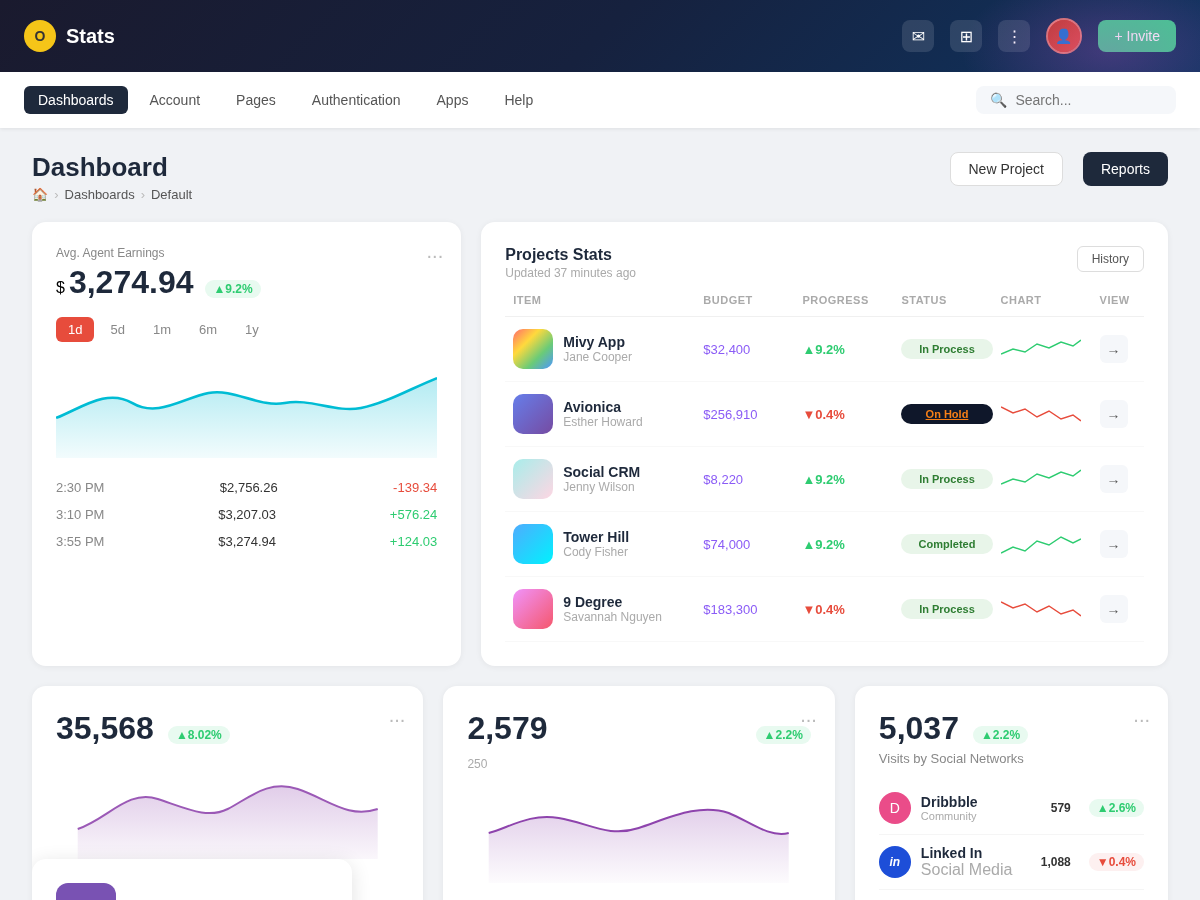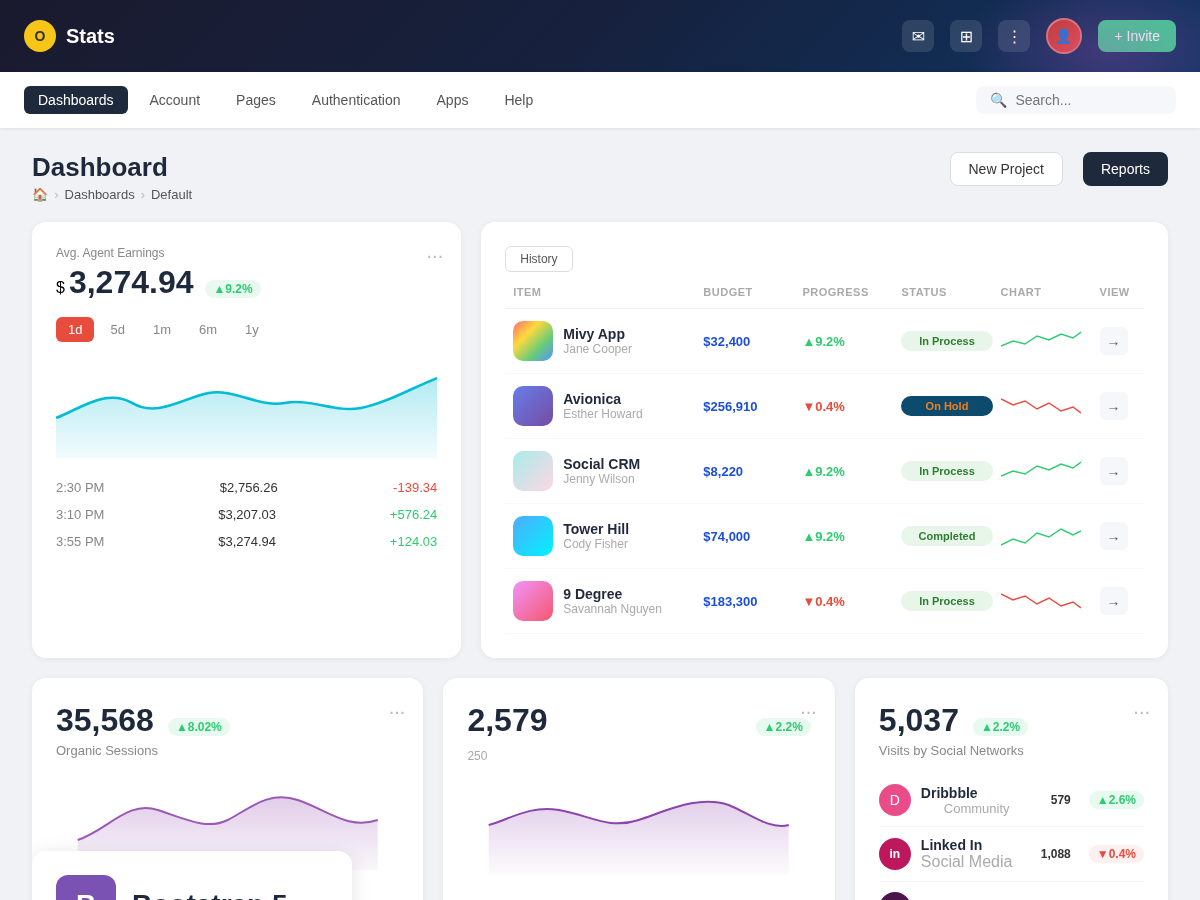--- a/index.html
+++ b/index.html
@@ -103,27 +103,27 @@
     .card-sub { font-size: 12px; color: #aaa; margin-top: 2px; }
     .btn-history { border: 1px solid #ddd; background: white; padding: 5px 14px; border-radius: 6px; font-size: 12px; cursor: pointer; color: #555; }
 
     .table-head { display: grid; grid-template-columns: 2fr 1fr 1fr 1fr 1fr 0.4fr; gap: 8px; padding: 10px 8px; border-bottom: 1px solid #f0f0f0; }
     .table-head-cell { font-size: 11px; font-weight: 600; color: #aaa; text-transform: uppercase; letter-spacing: 0.5px; }
     .table-row { display: grid; grid-template-columns: 2fr 1fr 1fr 1fr 1fr 0.4fr; gap: 8px; padding: 12px 8px; border-bottom: 1px solid #f8f8f8; align-items: center; }
     .project-info { display: flex; align-items: center; gap: 10px; }
     .project-thumb { width: 40px; height: 40px; border-radius: 10px; overflow: hidden; flex-shrink: 0; }
     .project-name { font-size: 14px; font-weight: 600; color: #1e293b; }
     .project-person { font-size: 12px; color: #aaa; }
-    .budget-cell { font-size: 13px; font-weight: 700; color: #1d4ed8; }
+    .budget-cell { font-size: 13px; font-weight: 400; color: #8b5cf6; }
     .progress-cell { display: flex; align-items: center; gap: 4px; font-size: 13px; font-weight: 600; }
     .progress-up { color: #2ecc71; }
     .progress-down { color: #e74c3c; }
     .status-badge { padding: 4px 12px; border-radius: 20px; font-size: 11px; font-weight: 600; text-align: center; }
     .status-inprocess { background: #e8f5e9; color: #2e7d32; }
-    .status-onhold { background: #0c4a6e; color: #f57f17; }
+    .status-onhold { background: #0f172a; color: #f57f17; text-decoration: underline; }
     .status-completed { background: #e8f5e9; color: #2e7d32; }
     .arrow-btn { width: 28px; height: 28px; border-radius: 6px; background: #f5f7fa; border: none; cursor: pointer; font-size: 14px; color: #555; display: flex; align-items: center; justify-content: center; }
 
     
     .sparkline { height: 30px; }
     .sparkline svg { width: 80px; height: 30px; }
 
     
     .stat-number { font-size: 32px; font-weight: 700; color: #1e293b; display: inline-block; }
     .stat-label { font-size: 13px; color: #888; margin-top: 4px; }
@@ -162,21 +162,21 @@
     .thumb-1 { background: linear-gradient(135deg, #ff6b6b, #ffd93d, #6bcb77, #4d96ff); }
     .thumb-2 { background: linear-gradient(135deg, #667eea, #764ba2); }
     .thumb-3 { background: linear-gradient(135deg, #a8edea, #fed6e3); }
     .thumb-4 { background: linear-gradient(135deg, #4facfe, #00f2fe); }
     .thumb-5 { background: linear-gradient(135deg, #f093fb, #f5576c); }
 
     .bottom-section { position: relative; }
 
     
     .dribbble-icon { background: #ea4c89; color: white; }
-    .linkedin-icon { background: #be185d; color: white; }
+    .linkedin-icon { background: #1d4ed8; color: white; font-style: italic; }
     .slack-icon { background: #4a154b; color: white; }
   </style>
 </head>
 <body>
 
 <div class="topbar">
   <div class="logo-wrap">
     <div class="logo-circle">O</div>
     <span class="logo-text">Stats</span>
   </div>
@@ -269,20 +269,24 @@
         <div class="earnings-row">
           <span class="time">3:55 PM</span>
           <span class="amount">$3,274.94</span>
           <span class="change-pos">+124.03</span>
         </div>
       </div>
     </div>
 
     <div class="card">
       <div class="card-header">
+        <div>
+          <div class="card-title">Projects Stats</div>
+          <div class="card-sub">Updated 37 minutes ago</div>
+        </div>
         <button class="btn-history">History</button>
       </div>
 
       <div class="table-head">
         <div class="table-head-cell">ITEM</div>
         <div class="table-head-cell">BUDGET</div>
         <div class="table-head-cell">PROGRESS</div>
         <div class="table-head-cell">STATUS</div>
         <div class="table-head-cell">CHART</div>
         <div class="table-head-cell">VIEW</div>
@@ -392,21 +396,20 @@
       <div class="bootstrap-overlay">
         <div class="bs-icon">B</div>
         <span class="bs-text">Bootstrap 5</span>
       </div>
 
       <button class="more-btn">...</button>
       <div style="display:flex;align-items:baseline;gap:6px;">
         <span class="stat-number">35,568</span>
         <span class="badge-green">▲8.02%</span>
       </div>
-      <div class="stat-label">Organic Sessions</div>
 
       <div class="stat-chart">
         <svg viewBox="0 0 300 100" style="width:100%;height:100%;">
           <defs>
             <linearGradient id="purpleGrad" x1="0" y1="0" x2="0" y2="1">
               <stop offset="0%" stop-color="#9b59b6" stop-opacity="0.3"></stop>
               <stop offset="100%" stop-color="#9b59b6" stop-opacity="0.05"></stop>
             </linearGradient>
           </defs>
           <path d="M0,70 C30,60 50,30 80,40 C110,50 130,60 150,50 C170,40 190,20 220,30 C250,40 270,60 300,50" stroke="#9b59b6" stroke-width="2" fill="none"></path>
@@ -449,21 +452,21 @@
         <span class="stat-number">5,037</span>
         <span class="badge-green">▲2.2%</span>
       </div>
       <div class="stat-label">Visits by Social Networks</div>
 
       <div class="social-list">
         <div class="social-item">
           <div class="social-icon dribbble-icon">D</div>
           <div>
             <div class="social-name">Dribbble</div>
-            <div style="font-size:13px;color:#aaa;margin-left:23px;">Community</div>
+            <div style="font-size:11px;color:#aaa;">Community</div>
           </div>
           <span class="social-count">579</span>
           <span class="badge-green">▲2.6%</span>
         </div>
         <div class="social-item">
           <div class="social-icon linkedin-icon" style="font-size:12px;font-weight:bold;">in</div>
           <div>
             <div class="social-name">Linked In</div>
             <div style="font-size:16px;color:#aaa;">Social Media</div>
           </div>

